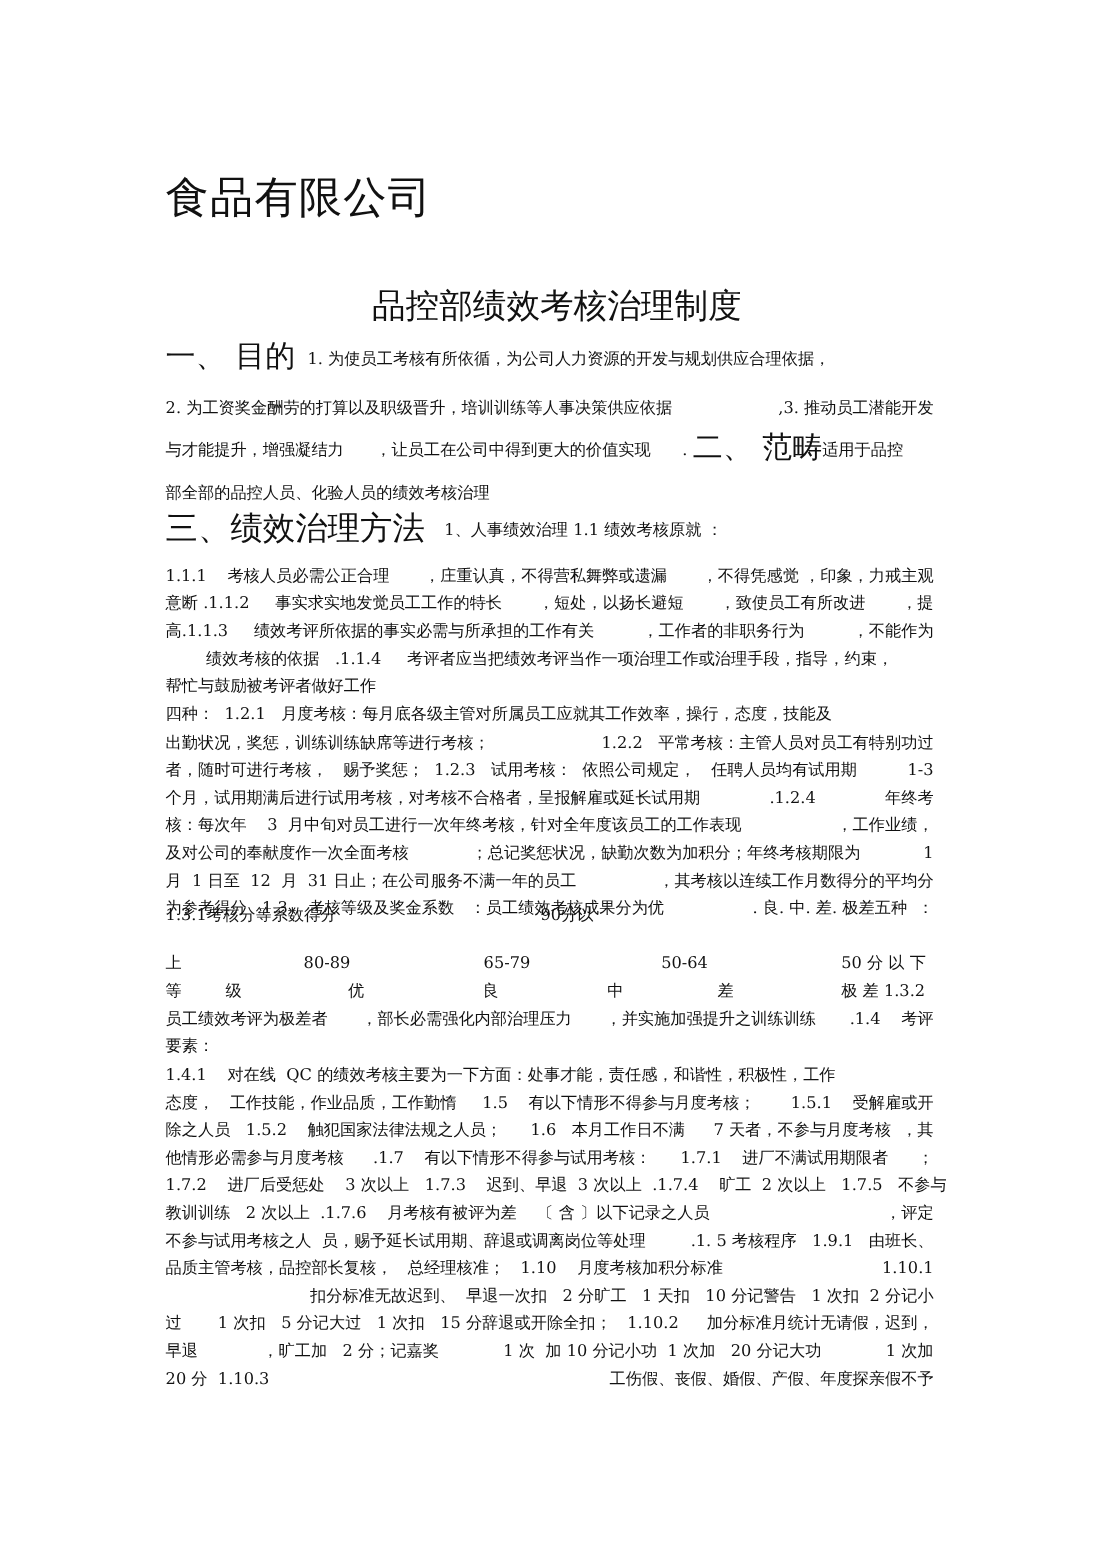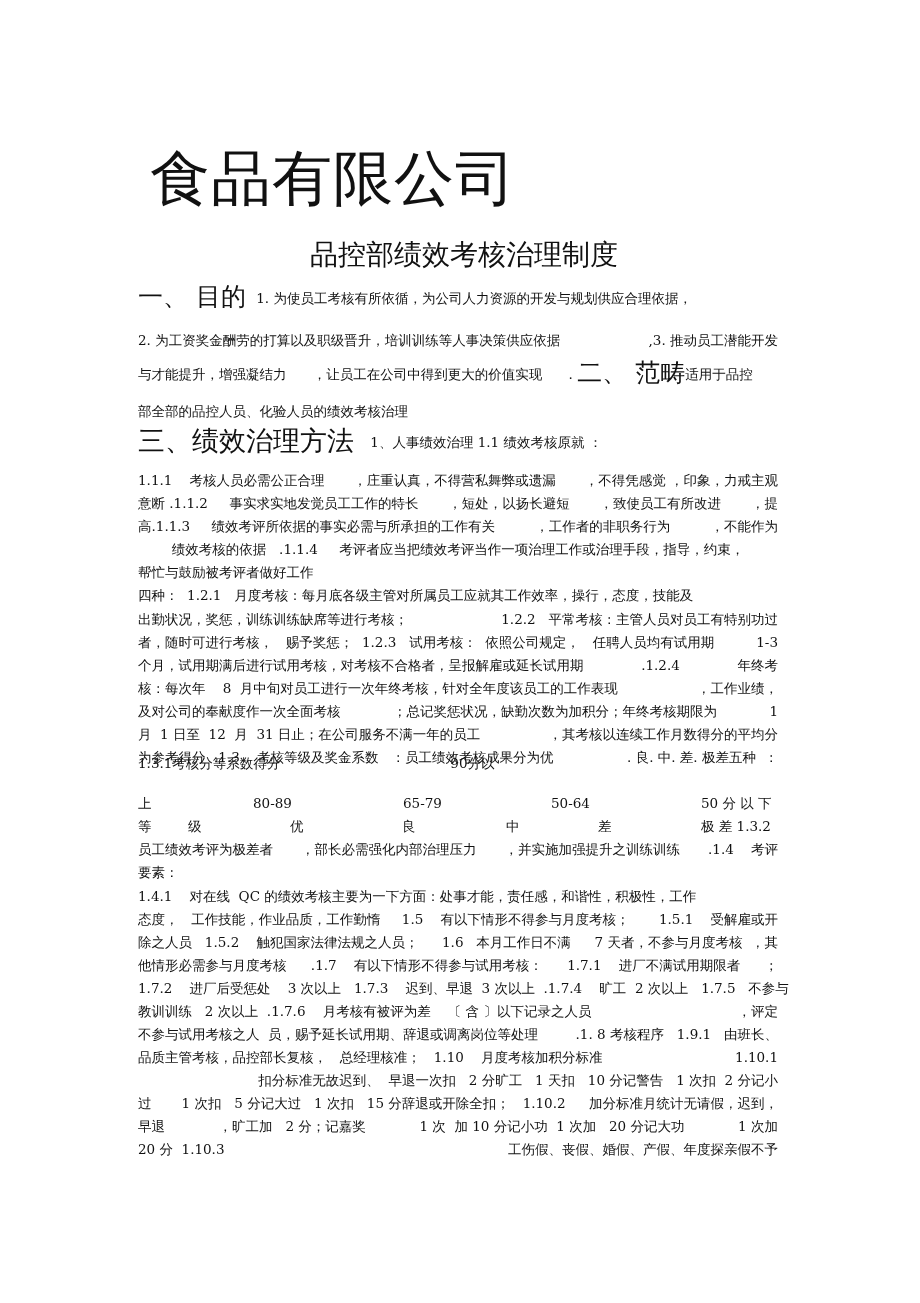--- a/index.html
+++ b/index.html
@@ -1,18 +1,18 @@
 <!DOCTYPE html>
 <html><head>
 <meta charset="utf-8">
 <style>
   html, body { margin: 0; padding: 0; background: #ffffff; }
   body { width: 920px; height: 1303px; position: relative; overflow: hidden;
          font-family: "DejaVu Serif", "Liberation Serif", serif; color: #111; }
-  .company { position: absolute; left: 138px; top: 136px; font-size: 60px; letter-spacing: 1px; line-height: 60px; font-weight: normal; margin: 12px; }
+  .company { position: absolute; left: 138px; top: 136px; font-size: 36px; letter-spacing: 1px; line-height: 60px; font-weight: normal; margin: 0; }
   .doc-title { position: absolute; left: 0; width: 920px; top: 236px; text-align: center; font-size: 28px; line-height: 38px; font-weight: normal; margin: 0; padding-left: 4px; }
   .line { position: absolute; left: 138px; width: 640px; font-size: 13.5px; line-height: 18px; white-space: nowrap; }
   .h-big { font-size: 25px; vertical-align: -2px; }
   .h-big2 { font-size: 27px; vertical-align: -3px; }
   .justify { display: flex; justify-content: space-between; }
   .spacer { display: inline-block; }
 </style>
 </head>
 <body>
 
@@ -72,21 +72,21 @@
     <div class="line" style="top: 633px; display: flex; justify-content: space-between;">
       <span style="white-space: pre;">者，随时可进行考核，   赐予奖惩；  1.2.3   试用考核：  依照公司规定，   任聘人员均有试用期</span>
       <span style="white-space: pre; text-align: center;">1-3</span>
     </div>
     <div class="line" style="top: 656px; display: flex; justify-content: space-between;">
       <span style="white-space: pre;">个月，试用期满后进行试用考核，对考核不合格者，呈报解雇或延长试用期</span>
       <span style="white-space: pre;">.1.2.4</span>
       <span style="white-space: pre;">年终考</span>
     </div>
     <div class="line" style="top: 679px; display: flex; justify-content: space-between;">
-      <span style="white-space: pre;">核：每次年    8  月中旬对员工进行一次年终考核，针对全年度该员工的工作表现</span>
+      <span style="white-space: pre;">核：每次年    3  月中旬对员工进行一次年终考核，针对全年度该员工的工作表现</span>
       <span style="white-space: pre;">，工作业绩，</span>
     </div>
     <div class="line" style="top: 702px; display: flex; justify-content: space-between;">
       <span style="white-space: pre;">及对公司的奉献度作一次全面考核</span>
       <span style="white-space: pre;">；总记奖惩状况，缺勤次数为加积分；年终考核期限为</span>
       <span style="white-space: pre;">1</span>
     </div>
     <div class="line" style="top: 725px; display: flex; justify-content: space-between;">
       <span style="white-space: pre;">月  1 日至  12  月  31 日止；在公司服务不满一年的员工</span>
       <span style="white-space: pre;">，其考核以连续工作月数得分的平均分</span>
@@ -153,21 +153,21 @@
       <span style="white-space: pre;">1.7.1    进厂不满试用期限者</span>
       <span style="white-space: pre;">；</span>
     </div>
     <div class="line" style="top: 979px;"><span style="white-space: pre;">1.7.2    进厂后受惩处    3 次以上   1.7.3    迟到、早退  3 次以上  .1.7.4    旷工  2 次以上   1.7.5   不参与</span></div>
     <div class="line" style="top: 1002px; display: flex; justify-content: space-between;">
       <span style="white-space: pre;">教训训练   2 次以上  .1.7.6    月考核有被评为差    〔 含 〕以下记录之人员</span>
       <span style="white-space: pre;">，评定</span>
     </div>
     <div class="line" style="top: 1025px; display: flex; justify-content: space-between;">
       <span style="white-space: pre;">不参与试用考核之人  员，赐予延长试用期、辞退或调离岗位等处理</span>
-      <span style="white-space: pre;">.1. 8 考核程序   1.9.1   由班长、</span>
+      <span style="white-space: pre;">.1. 5 考核程序   1.9.1   由班长、</span>
     </div>
     <div class="line" style="top: 1048px; display: flex; justify-content: space-between;">
       <span style="white-space: pre;">品质主管考核，品控部长复核，   总经理核准；   1.10    月度考核加积分标准</span>
       <span style="white-space: pre;">1.10.1</span>
     </div>
     <div class="line" style="top: 1071px; display: flex; justify-content: space-between;">
       <span style="white-space: pre;"></span>
       <span style="white-space: pre;">扣分标准无故迟到、  早退一次扣   2 分旷工   1 天扣   10 分记警告   1 次扣  2 分记小</span>
     </div>
     <div class="line" style="top: 1094px; display: flex; justify-content: space-between;">

